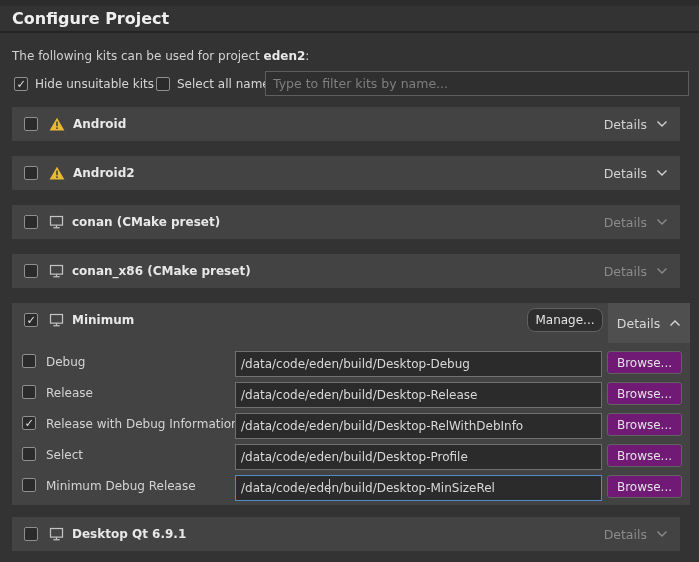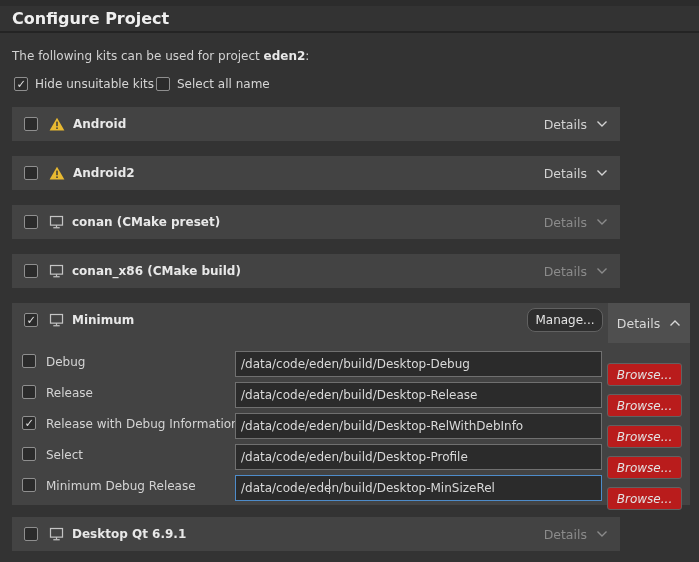--- a/index.html
+++ b/index.html
@@ -21,21 +21,21 @@
             background:#2b2b2b; position:relative; }
   .cb-box.checked::after { content:"✓"; position:absolute; left:1.5px; top:-1.5px;
             font-size:11.5px; color:#d9d9d9; }
   .ctl-hide { position:absolute; left:14px; top:77px; }
   .ctl-select { position:absolute; left:156px; top:77px; }
   .filter { position:absolute; left:265px; top:71px; width:424px; height:25px;
             background:#2f2f2f; border:1px solid #5e5e5e; color:#d8d8d8;
             font-size:12.5px; padding:0 7px; font-family:inherit; }
   .filter::placeholder { color:#7f7f7f; }
 
-  .kit { position:absolute; left:12px; width:608px; height:34px; background:#434343;
+  .kit { position:absolute; left:12px; width:668px; height:34px; background:#434343;
          display:flex; align-items:center; padding:16px 12px; }
   .k0{top:107px} .k1{top:156px} .k2{top:205px} .k3{top:254px} .k5{top:517px}
   .kit-icon { margin-left:11px; display:flex; align-items:center; }
   .kit-name { margin-left:8px; font-size:12px; font-weight:700; color:#e8e8e8; }
   .spacer { flex:1; }
   .details-btn { display:flex; align-items:center; gap:9px; font-size:12.5px; color:#8b8b8b; cursor:default; }
   .details-btn.on { color:#d2d2d2; }
   .chev { display:block; }
   .chev.up { transform:rotate(180deg); }
 
@@ -51,42 +51,43 @@
   .cfg { position:absolute; left:0; width:678px; height:23px; }
   .c0{top:48px} .c1{top:79px} .c2{top:110px} .c3{top:141px} .c4{top:172px}
   .cfg-check { position:absolute; left:10px; top:3px; }
   .cfg-label { position:absolute; left:34px; top:4px; font-size:12px; color:#d4d4d4; white-space:nowrap; }
   .path-wrap { position:absolute; left:223px; top:0; width:367px; height:23px; }
   .path-input { width:100%; height:100%; background:#2b2b2b; border:1px solid #707070;
                 color:#d9d9d9; font-size:12px; padding:12px 5px; font-family:inherit; }
   .path-wrap.focused .path-input { border:1px solid #4e8cca; }
   .caret { display:none; position:absolute; left:94px; top:4px; width:1px; height:15px; background:#c8c8c8; }
   .path-wrap.focused .caret { display:block; }
-  .browse-btn { position:absolute; left:595px; top:12px; width:75px; height:23px;
-                background:#b91c1c; border:1px solid #616161; border-radius:3px;
-                color:#e3e3e3; font-size:12px; font-family:inherit;font-style:italic; }
+  .browse-btn { position:absolute; left:595px; top:0; width:75px; height:23px;
+                background:#701a75; border:1px solid #616161; border-radius:3px;
+                color:#e3e3e3; font-size:12px; font-family:inherit; }
 </style>
 </head>
 <body>
 
 <div class="page">
   <div class="top-strip"></div>
   <div class="title">Configure Project</div>
   <div class="title-sep"></div>
 
   <div class="intro"><span>The following kits can be used for project </span><span class="proj">eden2</span><span>:</span></div>
 
   <label class="cb ctl-hide">
     <span class="cb-box checked"></span>
     <span>Hide unsuitable kits</span>
   </label>
   <label class="cb ctl-select">
     <span class="cb-box"></span>
     <span>Select all name</span>
   </label>
+  <input class="filter" type="text" placeholder="Type to filter kits by name..." style="">
 
   <div class="kit k0">
     <span class="cb-box"></span>
     <span class="kit-icon">
       <svg width="16" height="14" viewBox="0 0 16 14">
           <path d="M8 0.8 L15.4 13.4 H0.6 Z" fill="#e8b931"></path>
           <rect x="7.25" y="4.6" width="1.5" height="4.6" fill="#3a3a3a"></rect>
           <rect x="7.25" y="10.4" width="1.5" height="1.6" fill="#3a3a3a"></rect>
         </svg>
     </span>
@@ -140,21 +141,21 @@
 
   <div class="kit k3">
     <span class="cb-box"></span>
     <span class="kit-icon">
       <svg width="15" height="15" viewBox="0 0 16 16">
           <rect x="1.6" y="1.6" width="12.8" height="9.2" fill="none" stroke="#c4c4c4" stroke-width="1.3"></rect>
           <line x1="8" y1="10.8" x2="8" y2="13.2" stroke="#c4c4c4" stroke-width="1.3"></line>
           <line x1="4.6" y1="13.6" x2="11.4" y2="13.6" stroke="#c4c4c4" stroke-width="1.3"></line>
         </svg>
     </span>
-    <span class="kit-name">conan_x86 (CMake build)</span>
+    <span class="kit-name">conan_x86 (CMake preset)</span>
     <span class="spacer"></span>
     <span class="details-btn">
       <span>Details</span>
       <svg class="chev" width="12" height="8" viewBox="0 0 12 8">
           <polyline points="1.5,1.5 6,6 10.5,1.5" fill="none" stroke="currentColor" stroke-width="1.4"></polyline>
         </svg>
     </span>
   </div>
 
   <div class="card">

